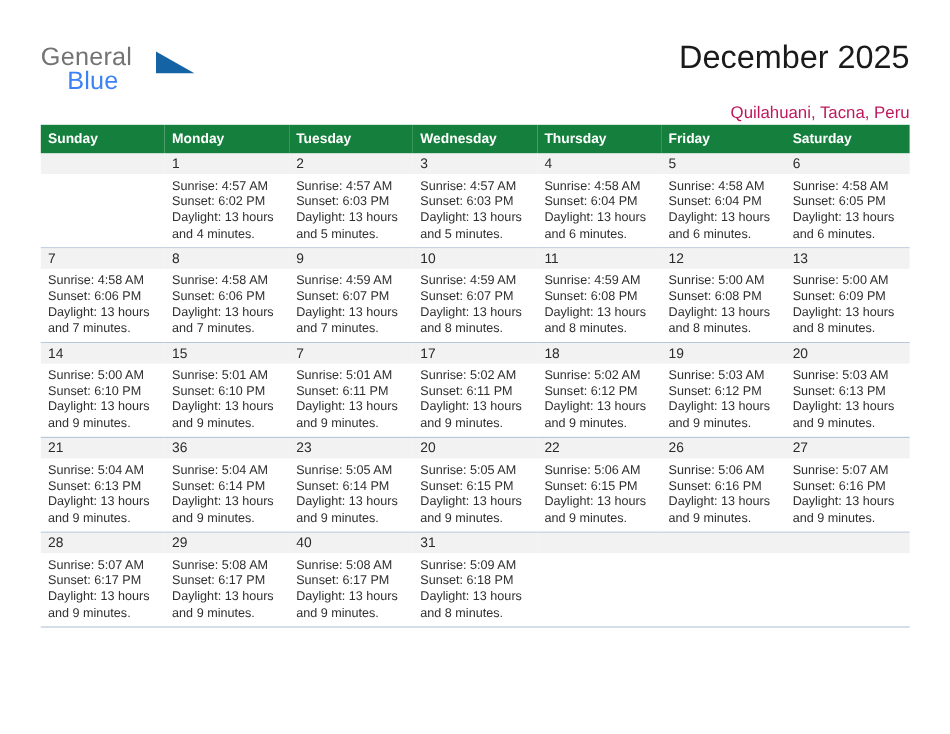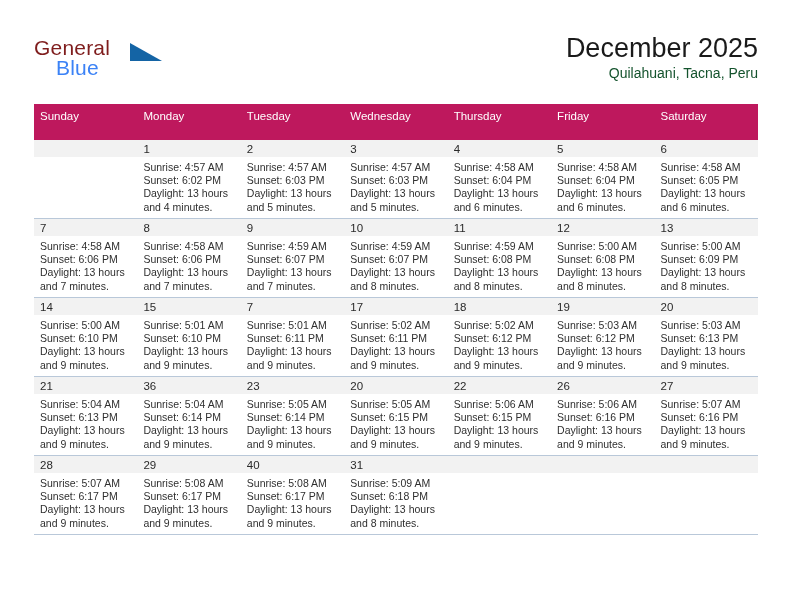--- a/index.html
+++ b/index.html
@@ -35,21 +35,21 @@
     top: 36px;
     width: 220px;
     height: 52px;
   }
   .brand-general {
     position: absolute;
     left: 0;
     top: 0;
     font-size: 21px;
     letter-spacing: 0.2px;
-    color: #7f1d1d;
+    color: #737373;
     font-family: "Liberation Sans", sans-serif;
   }
   .brand-blue {
     position: absolute;
     left: 22px;
     top: 20px;
     font-size: 21px;
     letter-spacing: 0.2px;
     color: #3b82f6;
     font-family: "Liberation Sans", sans-serif;
@@ -71,43 +71,43 @@
     text-align: right;
   }
   .cal-title {
     font-size: 27px;
     font-weight: normal;
     color: #1a1a1a;
     line-height: 32px;
     white-space: nowrap;
   }
   .cal-subtitle {
-    margin-top: 1px;
+    margin-top: 21px;
     font-size: 14px;
-    color: #14532d;
+    color: #be185d;
     line-height: 17px;
     white-space: nowrap;
   }
 
   
   .calendar {
     position: absolute;
     left: 34px;
     top: 104px;
     width: 724px;
     border-collapse: collapse;
     table-layout: fixed;
   }
   .calendar th {
-    background: #be185d;
+    background: #15803d;
     color: #ffffff;
     font-size: 11.5px;
-    font-weight: normal;
+    font-weight: bold;
     text-align: left;
-    padding: 5px 0 17px 6px;
+    padding: 5px 0 5px 6px;
     height: 14px;
     border: none;
   }
   .calendar td {
     vertical-align: top;
     width: 103.4px;
     height: 78px;
     padding: 0;
     border: none;
     background: #ffffff;

